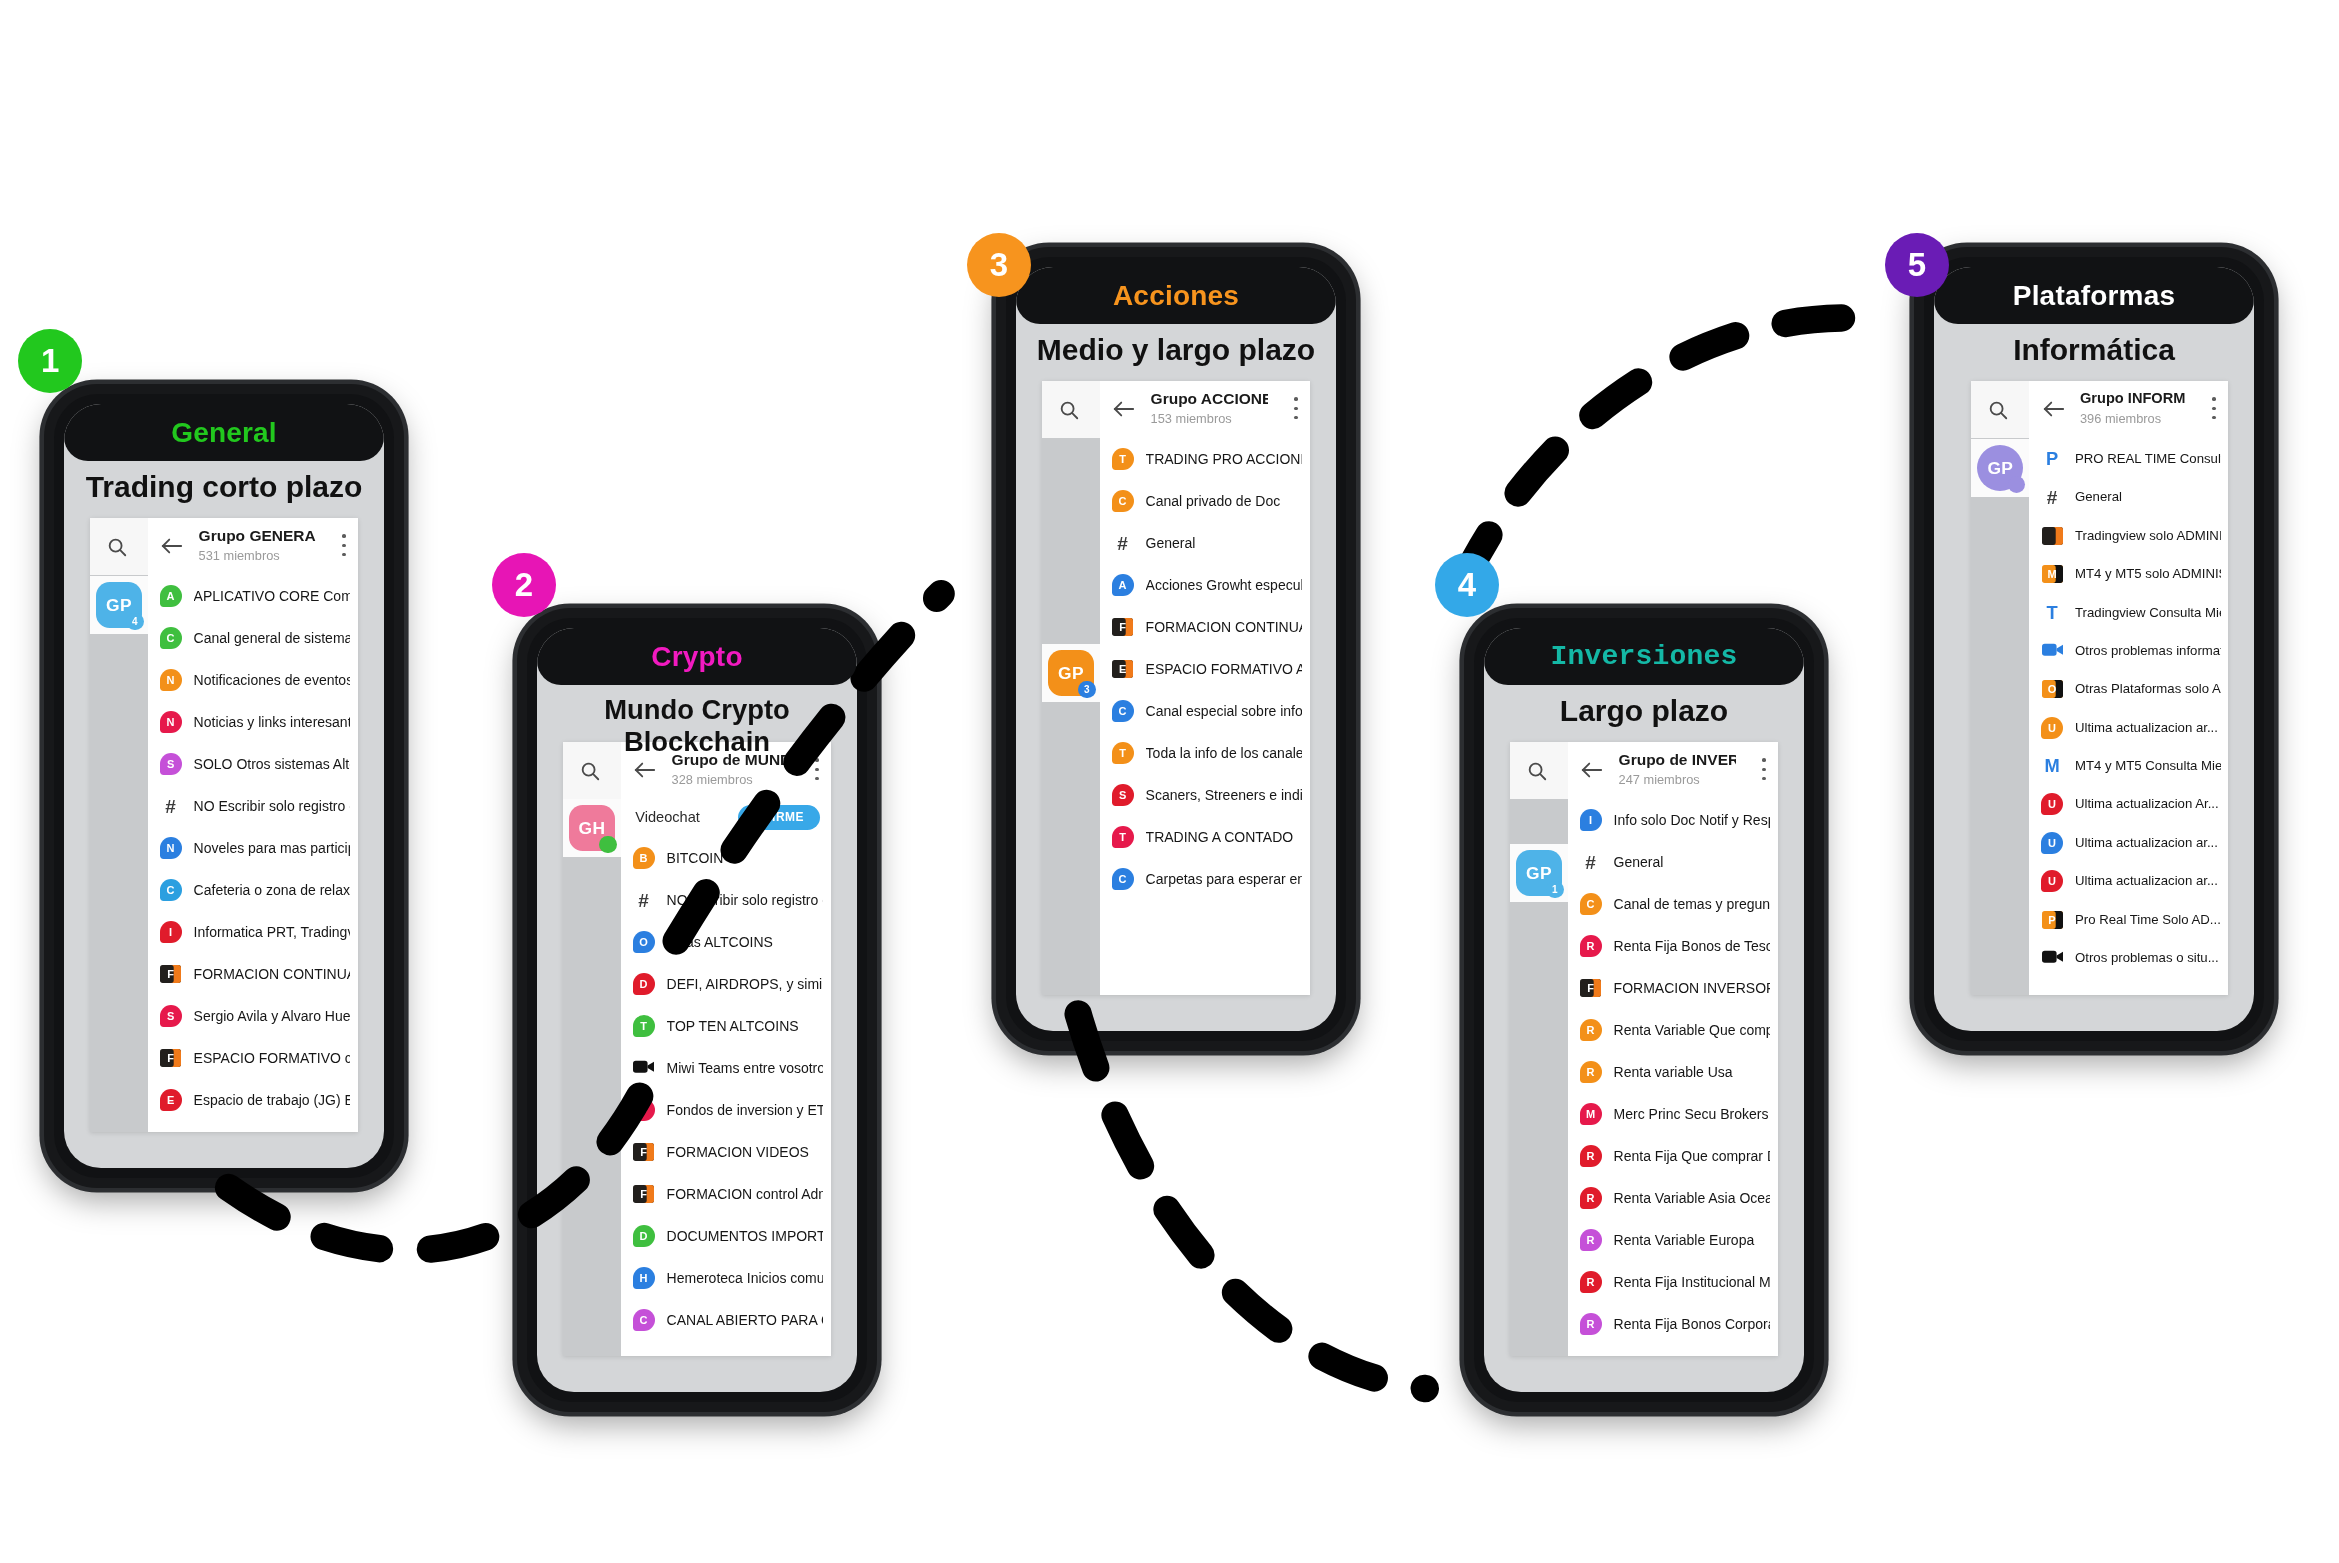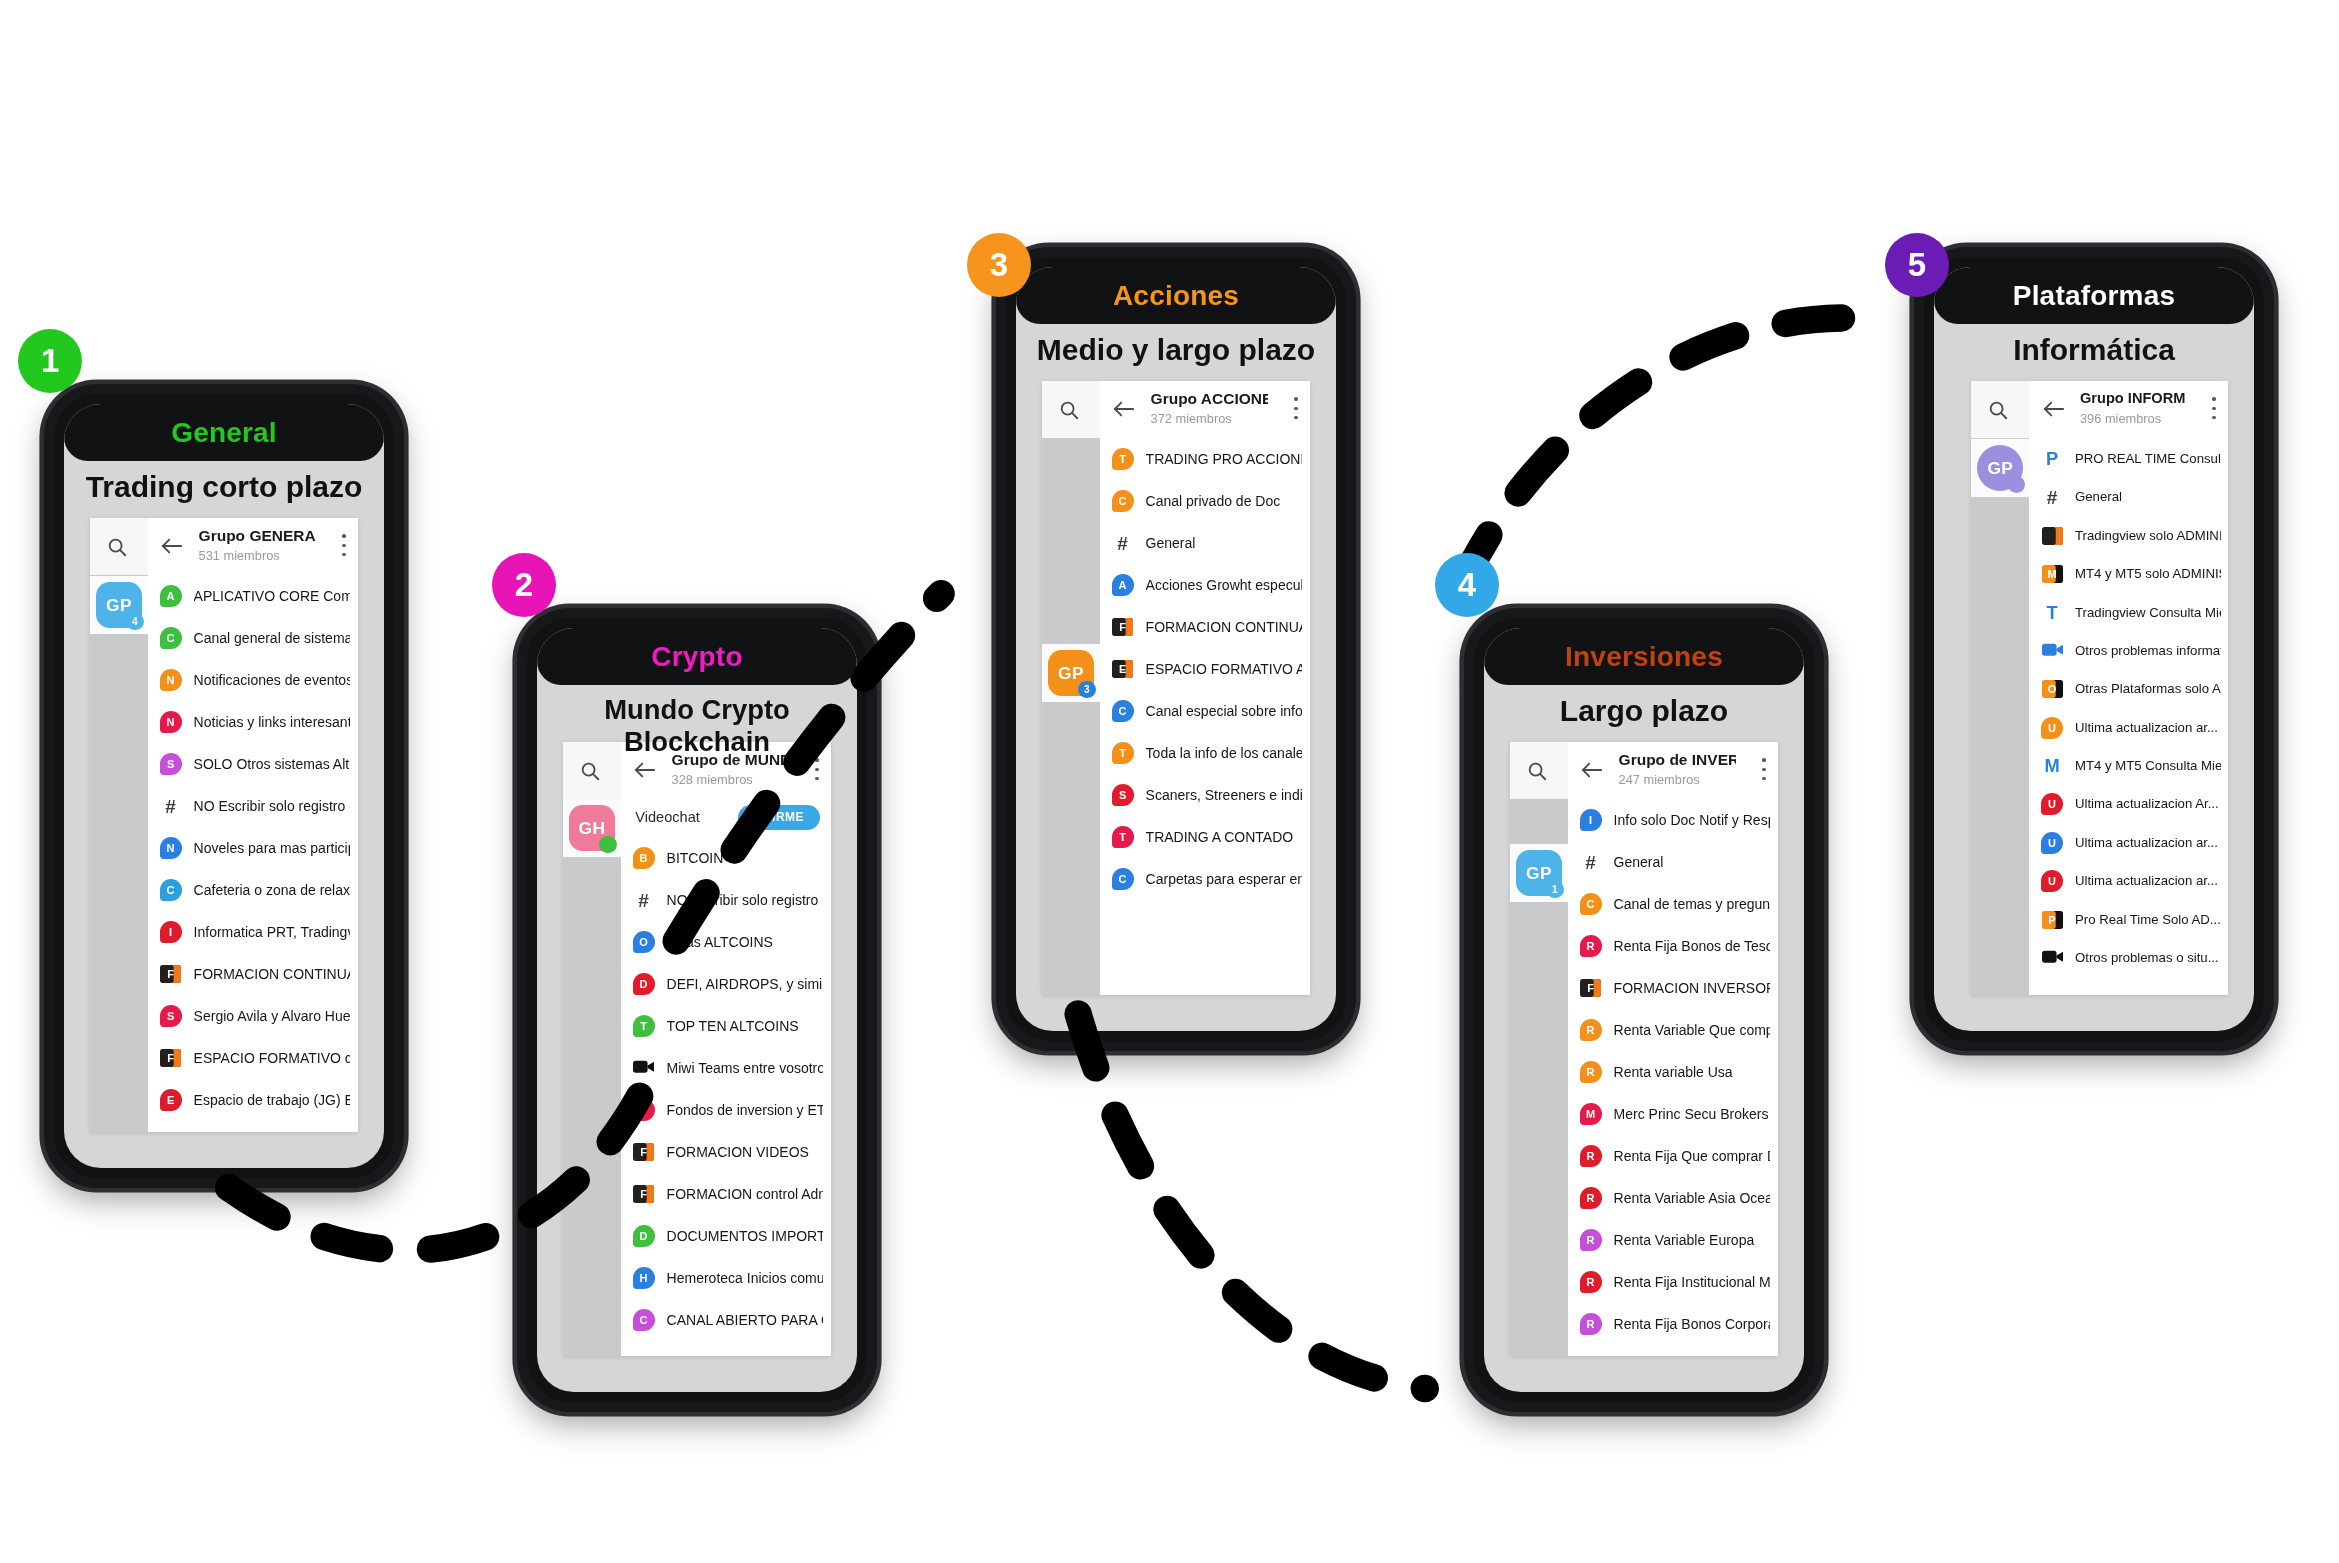--- a/index.html
+++ b/index.html
@@ -365,21 +365,21 @@
         </div>
       </div>
       <div class="phead">
         <span class="backarrow">
           <svg viewBox="0 0 26 24" fill="none" stroke="#4a4a4a" stroke-width="2" stroke-linecap="round">
             <line x1="3" y1="12" x2="23" y2="12"></line>
               <polyline points="10,5 3,12 10,19"></polyline>
             </svg>
           </span>
         <div class="ptitle">Grupo ACCIONES Medio y Largo plazo</div>
-        <div class="psub">372 miembros</div>
+        <div class="psub">153 miembros</div>
         <div class="kebab">
             <i></i>
             <i></i>
             <i></i>
           </div>
       </div>
       <div class="plist" style="top:57px;">
           <div class="row" style="top: 0px;">
             <span class="rico">
               <span class="bub" style="background: rgb(243, 144, 25);">T</span>
@@ -451,21 +451,21 @@
   </div>
 </div>
 <div class="stepbadge" style="left:967px;top:233px;width:64px;height:64px;font-size:33px;background:#f7941e;">
   <span>3</span>
 </div>
 
 <div class="phone" style="left:1464px;top:608px;width:360px;height:804px;">
   <div class="bezel"></div>
   <div class="screen">
     <div class="notch">
-      <span class="cat" style="color:#c2410c;">Inversiones</span>
+      <span class="cat" style="color:#14b8a6;font-family:Liberation Mono, monospace;">Inversiones</span>
     </div>
     <div class="subtitle" style="top:66px;">Largo plazo</div>
 
     <div class="panel" style="left:25.6px;top:114px;width:268px;height:614px;">
       <div class="prail"></div>
       <div class="rail-top">
         <span class="search-ic">
           <svg viewBox="0 0 24 24" fill="none" stroke="#4a4a4a" stroke-width="2">
             <circle cx="10.5" cy="10.5" r="6.5"></circle>
               <line x1="15.5" y1="15.5" x2="21" y2="21" stroke-linecap="round"></line>

